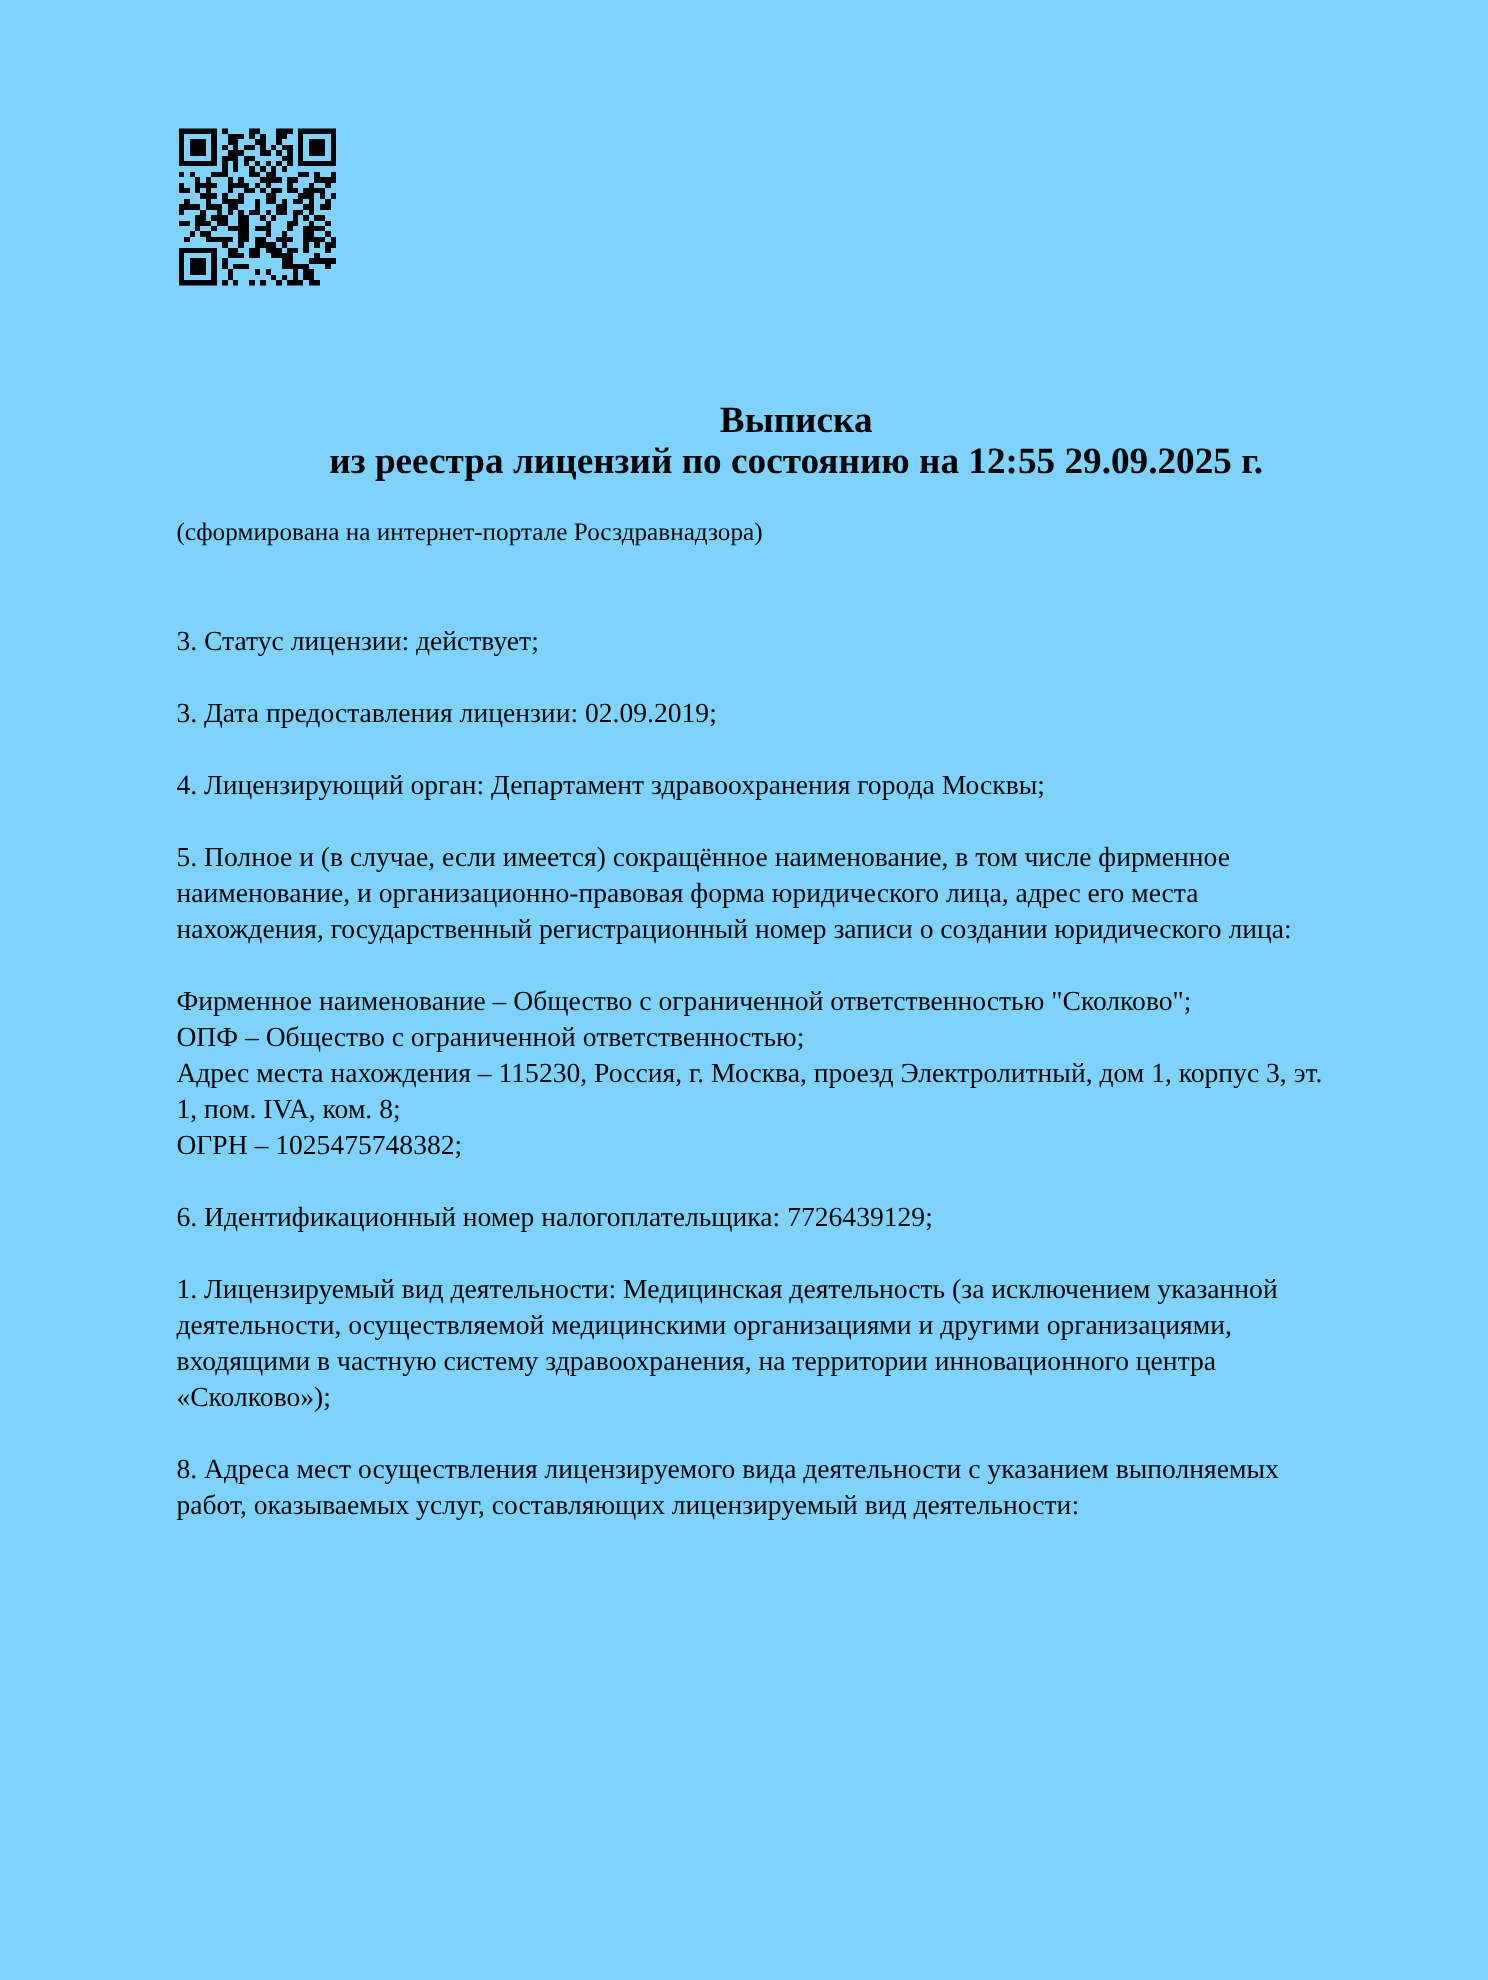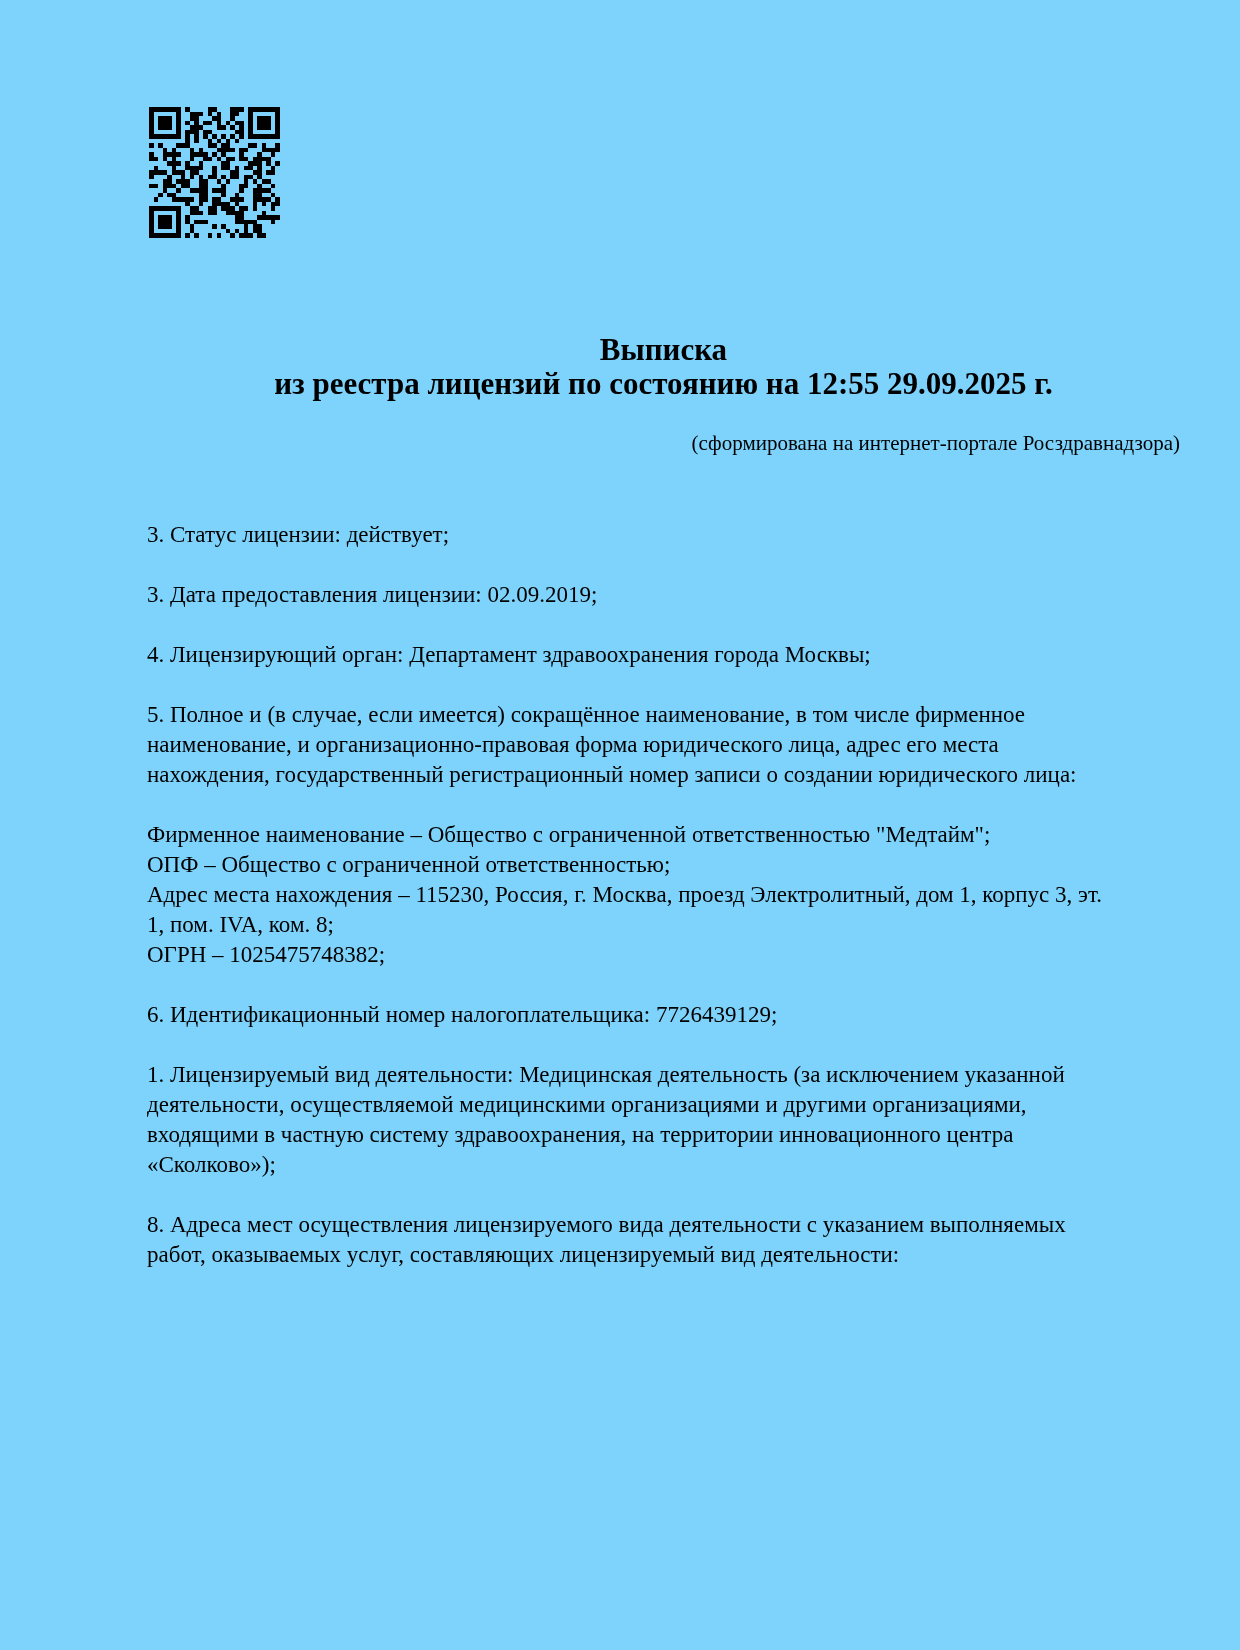--- a/index.html
+++ b/index.html
@@ -24,21 +24,20 @@
     margin: 333px 0 0 147px;
     width: 1033px;
     text-align: center;
     font-weight: bold;
     font-size: 31px;
     line-height: 34px;
   }
   .subtitle {
     margin: 29px 0 0 147px;
     width: 1033px;
-    text-align: right;
     font-size: 21px;
     line-height: 26px;
   }
   .body {
     margin: 64px 0 0 147px;
     width: 975px;
     font-size: 23px;
     line-height: 30px;
   }
   .para { margin: 0 0 30px 0; }
@@ -464,21 +463,21 @@
 
   <div class="subtitle">(сформирована на интернет-портале Росздравнадзора)</div>
 
   <div class="body">
     <div class="para">3. Статус лицензии: действует;</div>
     <div class="para">3. Дата предоставления лицензии: 02.09.2019;</div>
     <div class="para">4. Лицензирующий орган: Департамент здравоохранения города Москвы;</div>
     <div class="para">5. Полное и (в случае, если имеется) сокращённое наименование, в том числе фирменное наименование, и организационно-правовая форма юридического лица, адрес его места нахождения, государственный регистрационный номер записи о создании юридического лица:</div>
 
     <div class="para">
-      <div class="line">Фирменное наименование – Общество с ограниченной ответственностью "Медтайм";</div>
+      <div class="line">Фирменное наименование – Общество с ограниченной ответственностью "Сколково";</div>
       <div class="line">ОПФ – Общество с ограниченной ответственностью;</div>
       <div class="line">Адрес места нахождения – 115230, Россия, г. Москва, проезд Электролитный, дом 1, корпус 3, эт. 1, пом. IVA, ком. 8;</div>
       <div class="line">ОГРН – 1025475748382;</div>
     </div>
 
     <div class="para">6. Идентификационный номер налогоплательщика: 7726439129;</div>
     <div class="para">1. Лицензируемый вид деятельности: Медицинская деятельность (за исключением указанной деятельности, осуществляемой медицинскими организациями и другими организациями, входящими в частную систему здравоохранения, на территории инновационного центра «Сколково»);</div>
     <div class="para">8. Адреса мест осуществления лицензируемого вида деятельности с указанием выполняемых работ, оказываемых услуг, составляющих лицензируемый вид деятельности:</div>
   </div>
 

